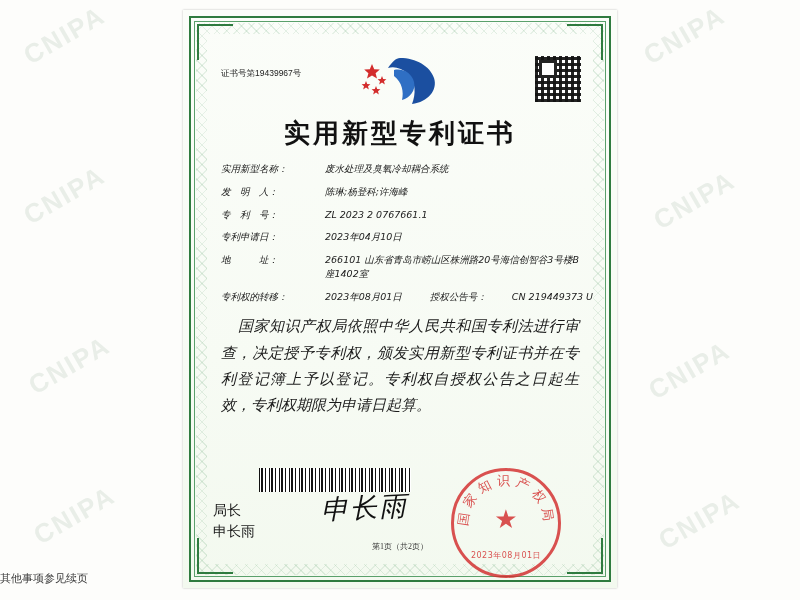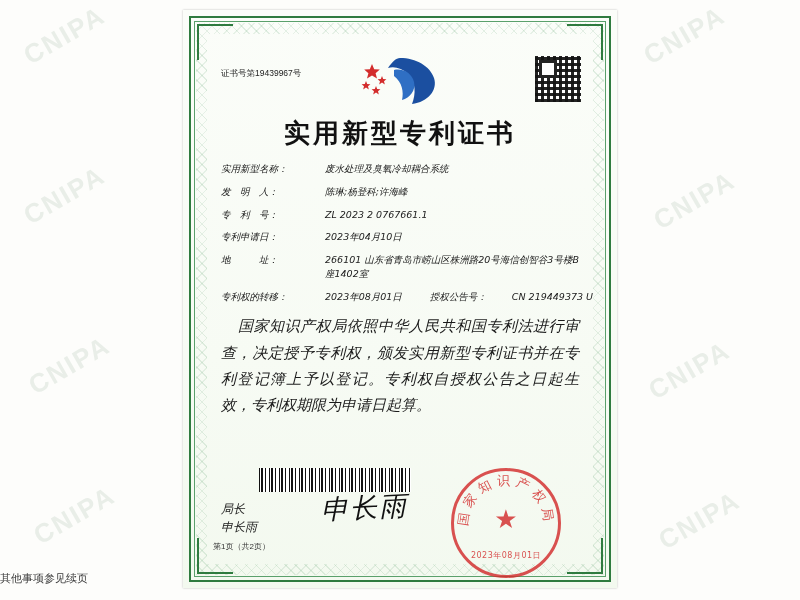--- a/index.html
+++ b/index.html
@@ -95,22 +95,22 @@
     font-size:15px;line-height:1.75;color:#1a1a1a;text-align:justify;
     text-indent:17px;margin-top:10px;
     font-family:"DejaVu Sans", sans-serif;
   }
   .barcode{
     position:absolute;left:46px;top:430px;width:152px;height:24px;
     background-image:repeating-linear-gradient(90deg,
       #111 0 1px, #fff 1px 2px, #111 2px 4px, #fff 4px 6px,
       #111 6px 7px, #fff 7px 10px);
   }
-  .sig-block{position:absolute;left:8px;top:462px;font-size:12px;color:#1a1a1a;
-    font-family:"DejaVu Sans", sans-serif;line-height:1.5;font-style:italic;}
+  .sig-block{position:absolute;left:0;top:462px;font-size:14px;color:#1a1a1a;
+    font-family:"DejaVu Sans", sans-serif;line-height:1.5;}
   .handsign{
     position:absolute;left:108px;top:452px;font-size:27px;color:#111;
     font-family:"DejaVu Serif", serif;font-style:italic;letter-spacing:2px;
     transform:rotate(-3deg);
   }
   .seal{
     position:absolute;right:26px;top:430px;width:104px;height:104px;
     border:3px solid #d32c2c;border-radius:50%;
     color:#d32c2c;opacity:.82;
   }
@@ -120,22 +120,22 @@
   .seal-star{
     position:absolute;left:50%;top:46%;transform:translate(-50%,-50%);
     font-size:26px;color:#d32c2c;line-height:1;
   }
   .seal-date{
     position:absolute;left:0;right:0;bottom:14px;text-align:center;
     font-size:8px;color:#d32c2c;letter-spacing:.5px;
     font-family:"DejaVu Sans", sans-serif;
   }
   .pagefoot{
-    position:absolute;left:0;right:0;bottom:14px;
-    font-size:8px;color:#333;font-family:Liberation Sans, sans-serif;
+    position:absolute;left:0;right:0;bottom:14px;text-align:center;
+    font-size:8px;color:#333;font-family:Liberation Serif, serif;
   }
   .footer-note{
     position:absolute;left:0;right:0;bottom:14px;
     font-size:11px;color:#3a3a3a;font-family:"DejaVu Sans", sans-serif;
   }
 </style>
 </head>
 <body>
 
 <div class="page">

